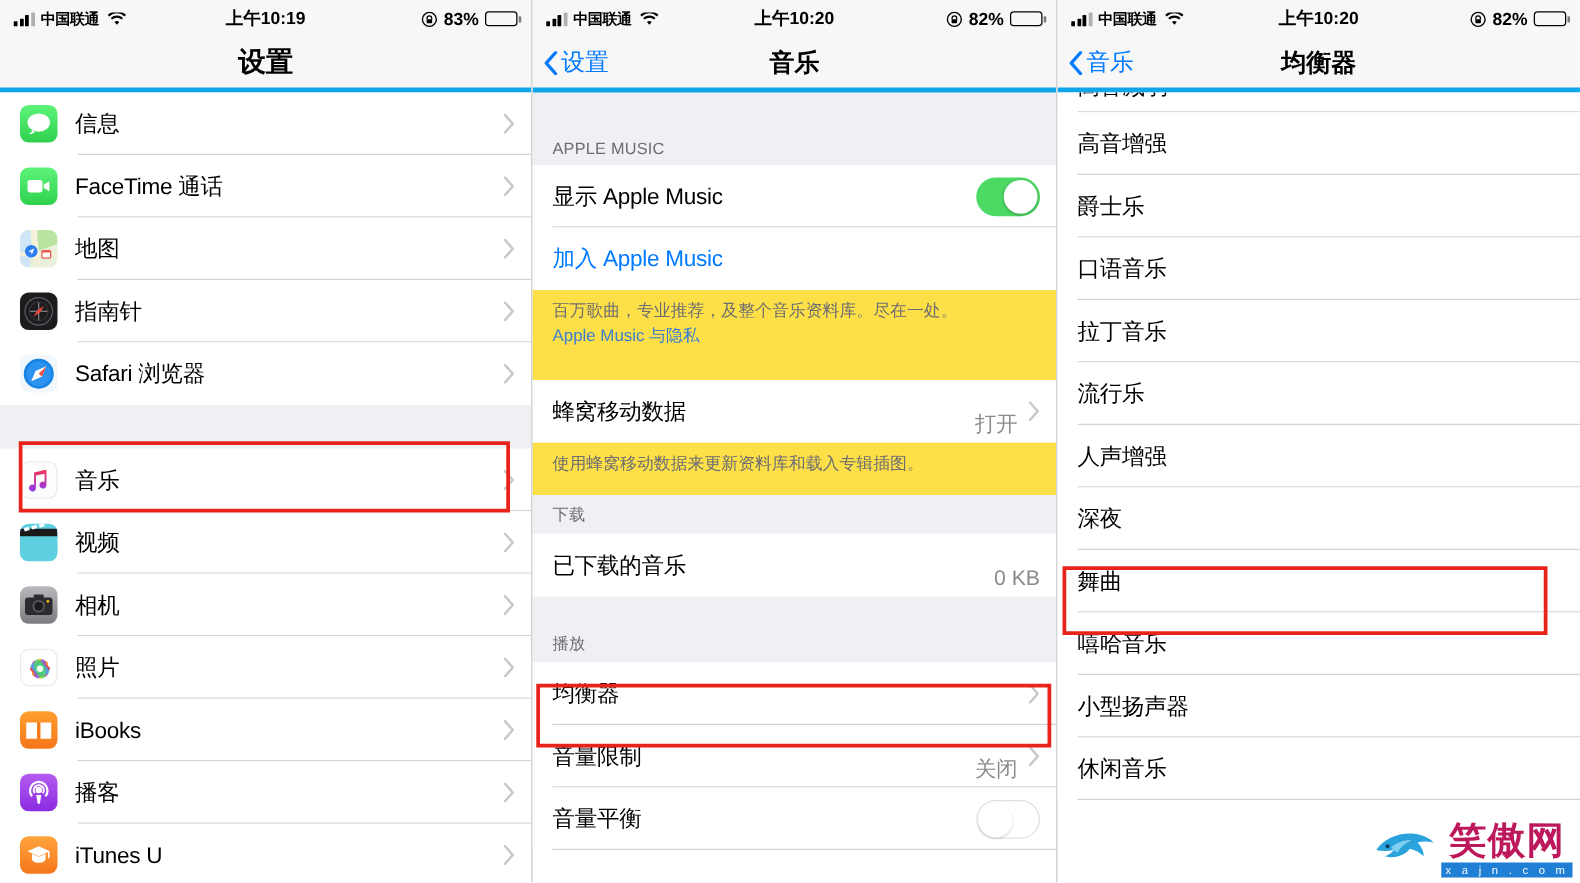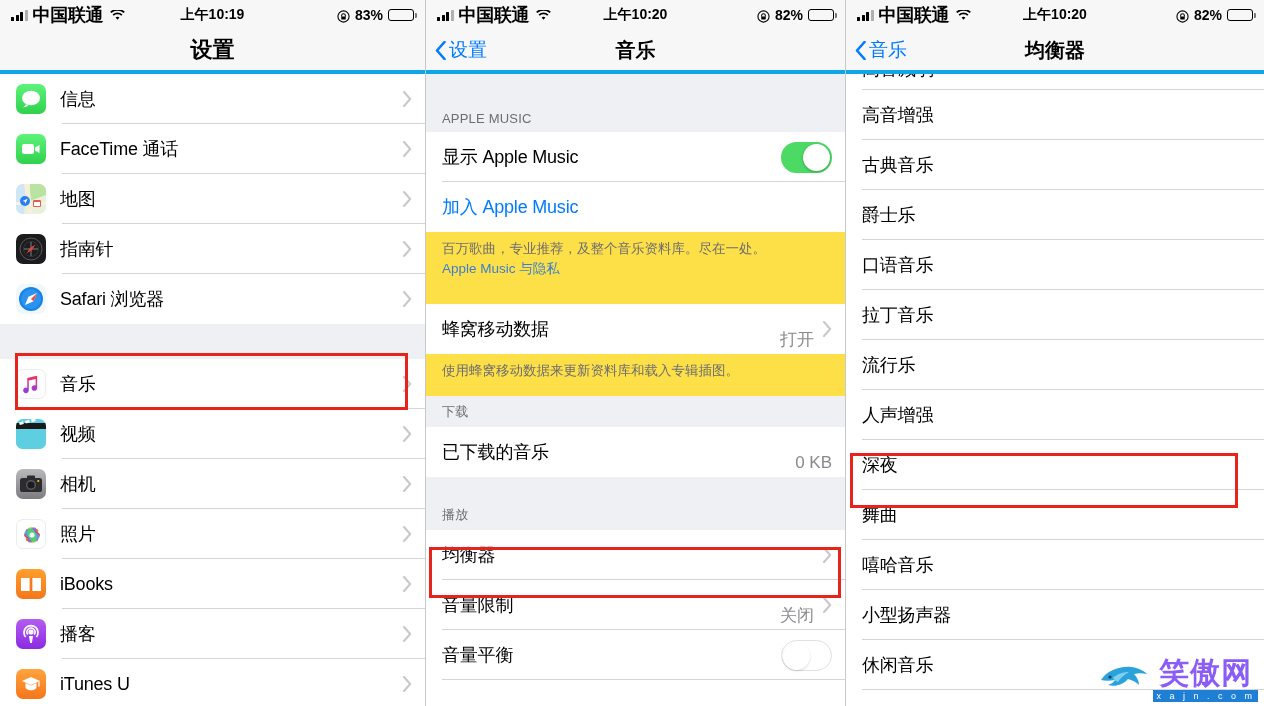--- a/index.html
+++ b/index.html
@@ -22,21 +22,21 @@
     font-size: 15px; font-weight: bold; color: #000;
     padding: 0 11px; position: relative;
   }
   .sb-left { display: flex; align-items: center; gap: 5px; }
   .bars { display: flex; align-items: flex-end; gap: 1.5px; height: 11px; }
   .bars i { width: 3px; background: #000; border-radius: 0.5px; display:block; }
   .bars i:nth-child(1){height:4px}
   .bars i:nth-child(2){height:6px}
   .bars i:nth-child(3){height:8.5px}
   .bars i:nth-child(4){height:11px; background:#b0b0b0;}
-  .carrier { font-size: 18px; font-weight: 600; letter-spacing: -0.3px; }
+  .carrier { font-size: 12px; font-weight: 600; letter-spacing: -0.3px; }
   .wifi { position: relative; width: 15px; height: 11px; margin-left:2px; }
   .wifi svg { display:block; }
   .sb-center {
     position: absolute; left: 0; right: 0; text-align: center;
     font-size: 14px; font-weight: bold; pointer-events: none;
   }
   .sb-right { margin-left: auto; display: flex; align-items: center; gap: 5px; z-index:2;}
   .lock-icon { width: 13px; height: 13px; }
   .pct { font-size: 14px; font-weight: 700; }
   .battery { width: 26px; height: 12px; border: 1.3px solid #000; border-radius: 3px; position: relative; padding: 1.2px;}
@@ -119,21 +119,21 @@
   .hl {
     position: absolute; border: 3px solid #e8231b; pointer-events: none; z-index: 30;
   }
 
   
   .watermark {
     position: absolute; right: 6px; bottom: 4px; display: flex;
     align-items: center; gap: 4px; z-index: 40;
   }
   .wm-text { display:flex; flex-direction:column; align-items:center; }
-  .wm-cn { font-size: 30px; font-weight: bold; color: #8b5cf6; letter-spacing:1px; line-height:1; }
+  .wm-cn { font-size: 30px; font-weight: bold; color: #be185d; letter-spacing:1px; line-height:1; }
   .wm-en { font-size: 9px; color:#fff; background:#1f7fd4; letter-spacing:3px; padding:1px 3px; margin-top:2px;}
 
   
   .partial-row {
     height: 16px; background:#fff; position: relative; overflow: hidden;
   }
   .partial-row .txt {
     font-size: 18px; color:#000; position:absolute; left:16px; top:-17px;
   }
   .partial-row .sep { position:absolute; left:16px; right:0; bottom:0; height:1px; background:#d4d4d6; }
@@ -576,24 +576,20 @@
       <span class="txt">高音减弱</span>
       <span class="sep"></span>
     </div>
 
     <div class="list">
       <div class="row no-icon">
         <span class="row-label">高音增强</span>
           <span class="sep"></span>
       </div>
       <div class="row no-icon">
-        <span class="row-label">古典音乐</span>
-          <span class="sep"></span>
-      </div>
-      <div class="row no-icon">
         <span class="row-label">爵士乐</span>
           <span class="sep"></span>
       </div>
       <div class="row no-icon">
         <span class="row-label">口语音乐</span>
           <span class="sep"></span>
       </div>
       <div class="row no-icon">
         <span class="row-label">拉丁音乐</span>
           <span class="sep"></span>

